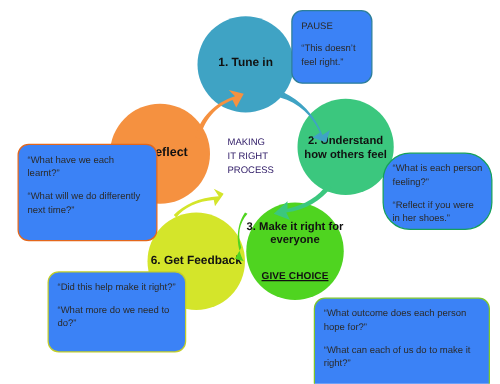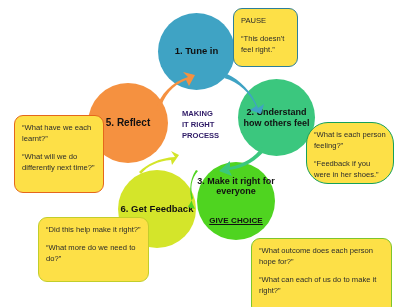--- a/index.html
+++ b/index.html
@@ -31,45 +31,45 @@
   #c2 { left:238px; top:79px;  width:77px; height:77px; background:#3BC77E; font-size:9px; }
   #c3 { left:197px; top:162px; width:78px; height:78px; background:#4FD420; font-size:9px; }
   #c4 { left:118px; top:170px; width:78px; height:78px; background:#D4E52A; font-size:9.5px; }
   #c5 { left:88px;  top:83px;  width:80px; height:80px; background:#F59140; font-size:10px; }
 
   .circle .sub { font-size:8px; font-weight:bold; margin-top:21px; letter-spacing:.1px;text-decoration:underline; }
 
   
   #centre {
     position:absolute; left:182px; top:108px; width:58px;
-    font-size:7.6px; font-weight:bold; color:#2E1A66;
+    font-size:7.6px; font-weight:normal; color:#2E1A66;
     line-height:1.45; text-align:left; z-index:4;
   }
 
   
   .callout {
     position:absolute;
-    background:#fde047;
+    background:#3b82f6;
     border:1.4px solid #888;
     border-radius:9px;
     box-sizing:border-box;
     padding:6px 7px;
     font-size:7.6px;
     color:#2b2b2b;
     line-height:1.45;
     z-index:5;
   }
   .callout p { margin:0 0 7px 0; }
   .callout p:last-child { margin-bottom:0; }
 
   #b1 { left:233px; top:8px;   width:65px;  height:59px;  border-color:#2D7F99; }
   #b2 { left:306px; top:122px; width:88px;  height:62px;  border-color:#16A05A;border-radius:22px; }
   #b3 { left:251px; top:222px; width:141px; height:77px;  border-color:#7DC62B; }
   #b4 { left:38px;  top:217px; width:111px; height:65px;  border-color:#C2CE2A; }
-  #b5 { left:14px;  top:115px; width:90px;  height:78px;  border-color:#E4671B; }
+  #b5 { left:14px;  top:115px; width:112px;  height:78px;  border-color:#E4671B; }
 
   
   .arrow { position:absolute; z-index:4; }
 </style>
 </head>
 <body>
 
 <div id="stage">
 
   <svg class="arrow" style="left:150px; top:70px; width:46px; height:44px;" viewBox="0 0 46 44">
@@ -119,21 +119,21 @@
     <div>PROCESS</div>
   </div>
 
   <div class="callout" id="b1" style="border-color: rgb(45, 127, 153);">
     <p>PAUSE</p>
     <p>“This doesn’t feel right.”</p>
   </div>
 
   <div class="callout" id="b2" style="border-color: rgb(22, 160, 90);">
     <p>“What is each person feeling?”</p>
-    <p>“Feedback if you were in her shoes.”</p>
+    <p>“Reflect if you were in her shoes.”</p>
   </div>
 
   <div class="callout" id="b3" style="border-color: rgb(125, 198, 43); margin-top: 16px;">
     <p>“What outcome does each person hope for?”</p>
     <p>“What can each of us do to make it right?”</p>
   </div>
 
   <div class="callout" id="b4" style="border-color: rgb(194, 206, 42);">
     <p>“Did this help make it right?”</p>
     <p>“What more do we need to do?”</p>

